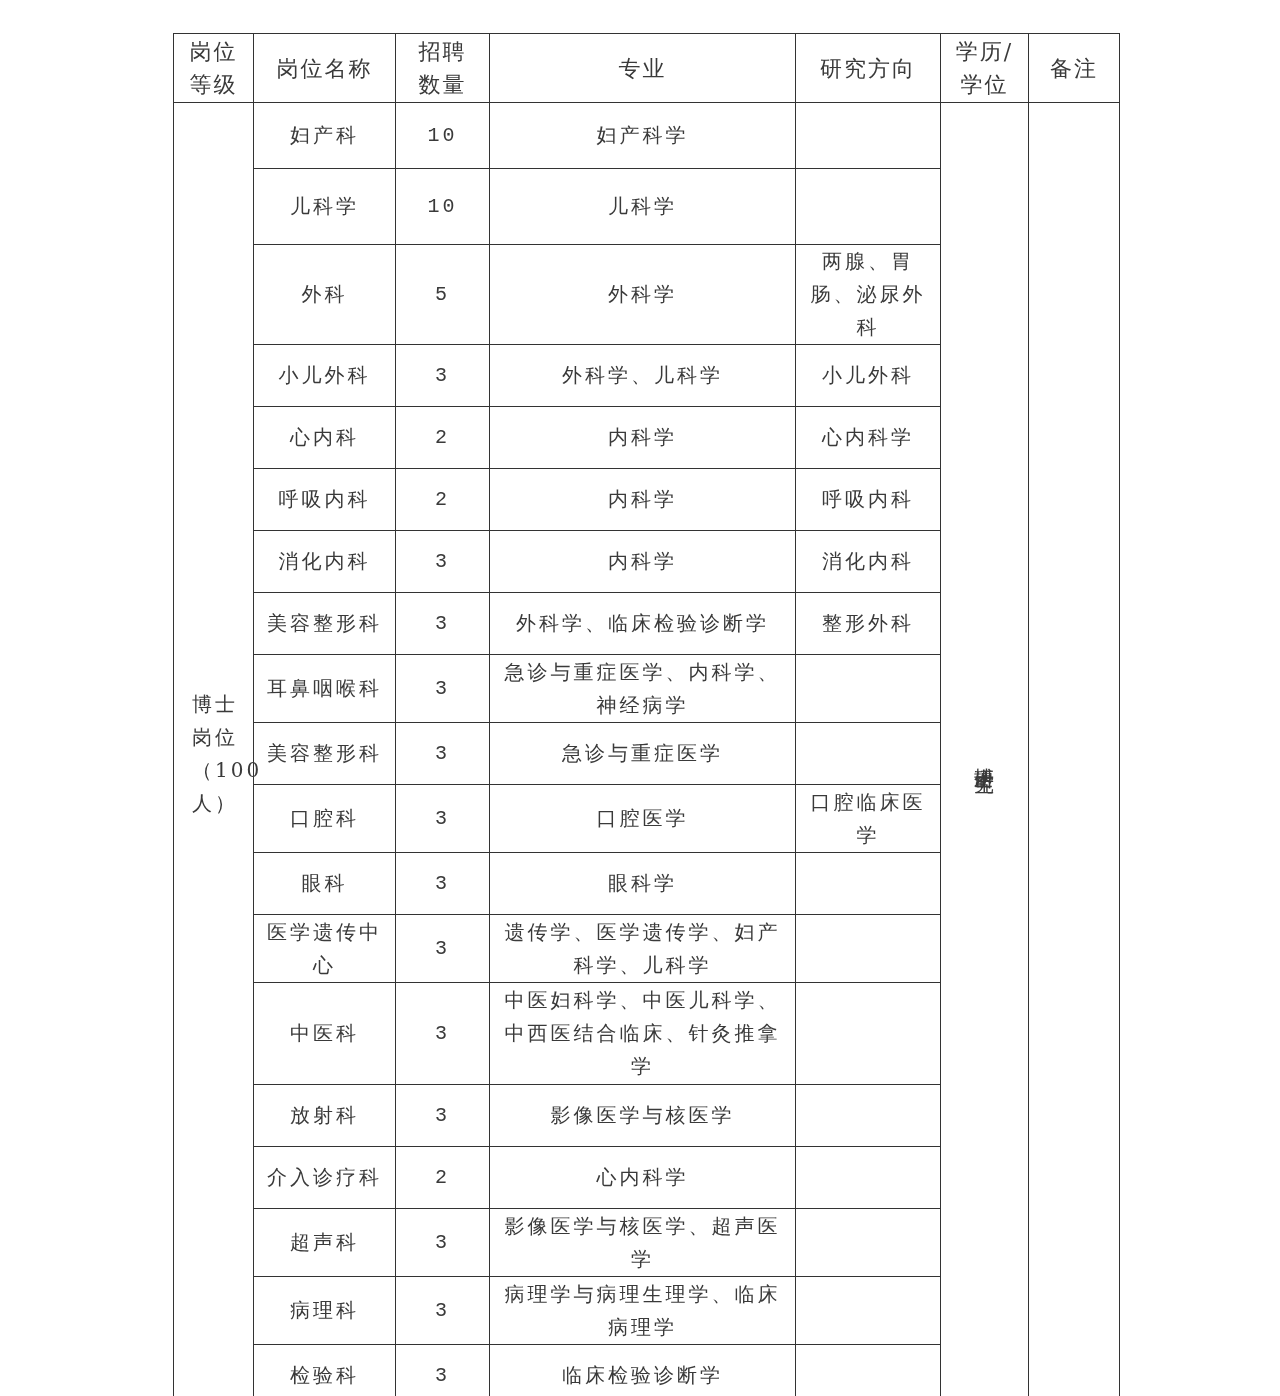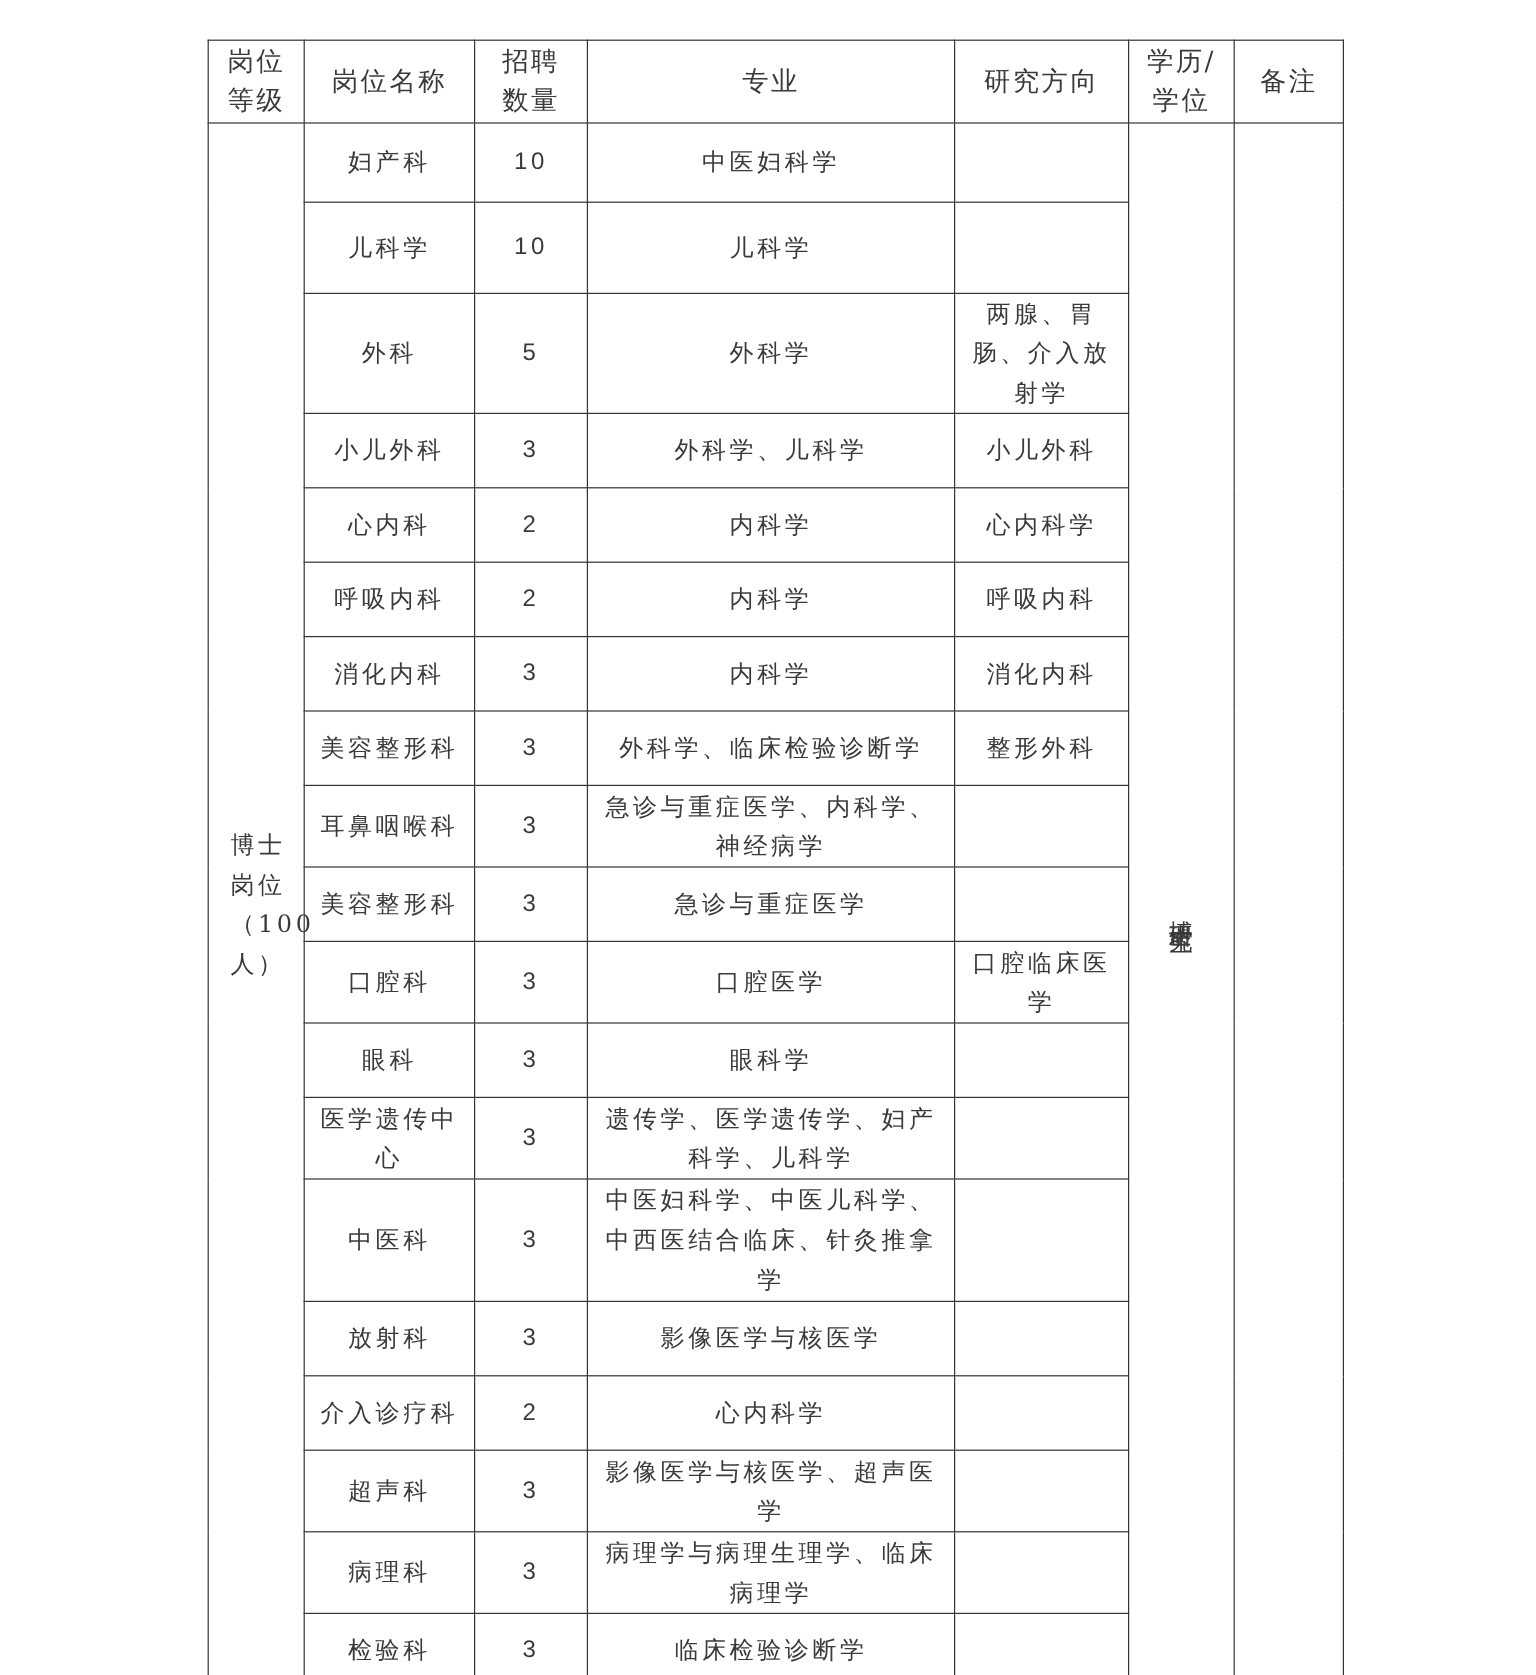--- a/index.html
+++ b/index.html
@@ -9,21 +9,21 @@
     border-collapse:collapse; table-layout:fixed;
     width:946px;
   }
   table.recruit td, table.recruit th {
     border:1.5px solid #333;
     text-align:center; vertical-align:middle;
     font-weight:normal; font-size:20px; line-height:33px;
     padding:0 6px; letter-spacing:3px; color:#3a3a3a;
   }
   table.recruit th { font-size:22px; line-height:33px; letter-spacing:2px; }
-  .num { font-family:Liberation Sans, sans-serif; font-size:21px; letter-spacing:0; }
+  .num { font-family:Liberation Mono, monospace; font-size:21px; letter-spacing:0; }
   .vert { writing-mode:vertical-rl; text-orientation:upright; letter-spacing:2px; line-height:22px; display:inline-block; }
   .grade { text-align:left !important; padding-left:18px !important; font-size:20px; line-height:33px; }
 </style>
 </head>
 <body>
 
 <table class="recruit">
   <colgroup>
     <col style="width:80px">
     <col style="width:142px">
@@ -47,36 +47,36 @@
   <tbody id="tbody">
     <tr style="height:66px">
       <td rowspan="19" class="grade">
         <span>博士</span><br>
         <span>岗位</span><br>
         <span>（100</span><br>
         <span>人）</span>
       </td>
       <td>妇产科</td>
       <td class="num">10</td>
-      <td>中医妇科学</td>
+      <td>妇产科学</td>
       <td></td>
       <td rowspan="19"><span class="vert">博士研究生</span></td>
       <td rowspan="19"></td>
     </tr>
     <tr style="height:76px">
       <td>儿科学</td>
       <td class="num">10</td>
       <td>儿科学</td>
       <td></td>
     </tr>
     <tr style="height:69px">
       <td>外科</td>
       <td class="num">5</td>
       <td>外科学</td>
-      <td>两腺、胃肠、介入放射学</td>
+      <td>两腺、胃肠、泌尿外科</td>
     </tr>
     <tr style="height:62px">
       <td>小儿外科</td>
       <td class="num">3</td>
       <td>外科学、儿科学</td>
       <td>小儿外科</td>
     </tr>
     <tr style="height:62px">
       <td>心内科</td>
       <td class="num">2</td>

